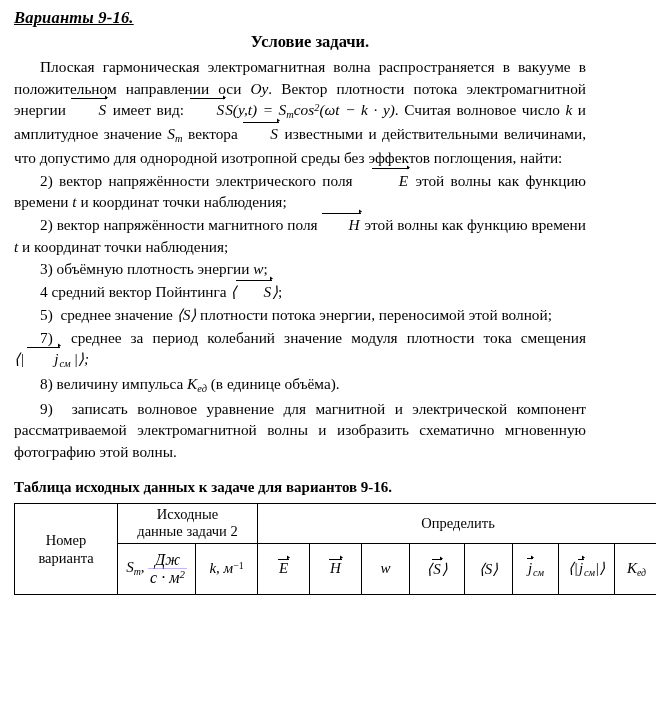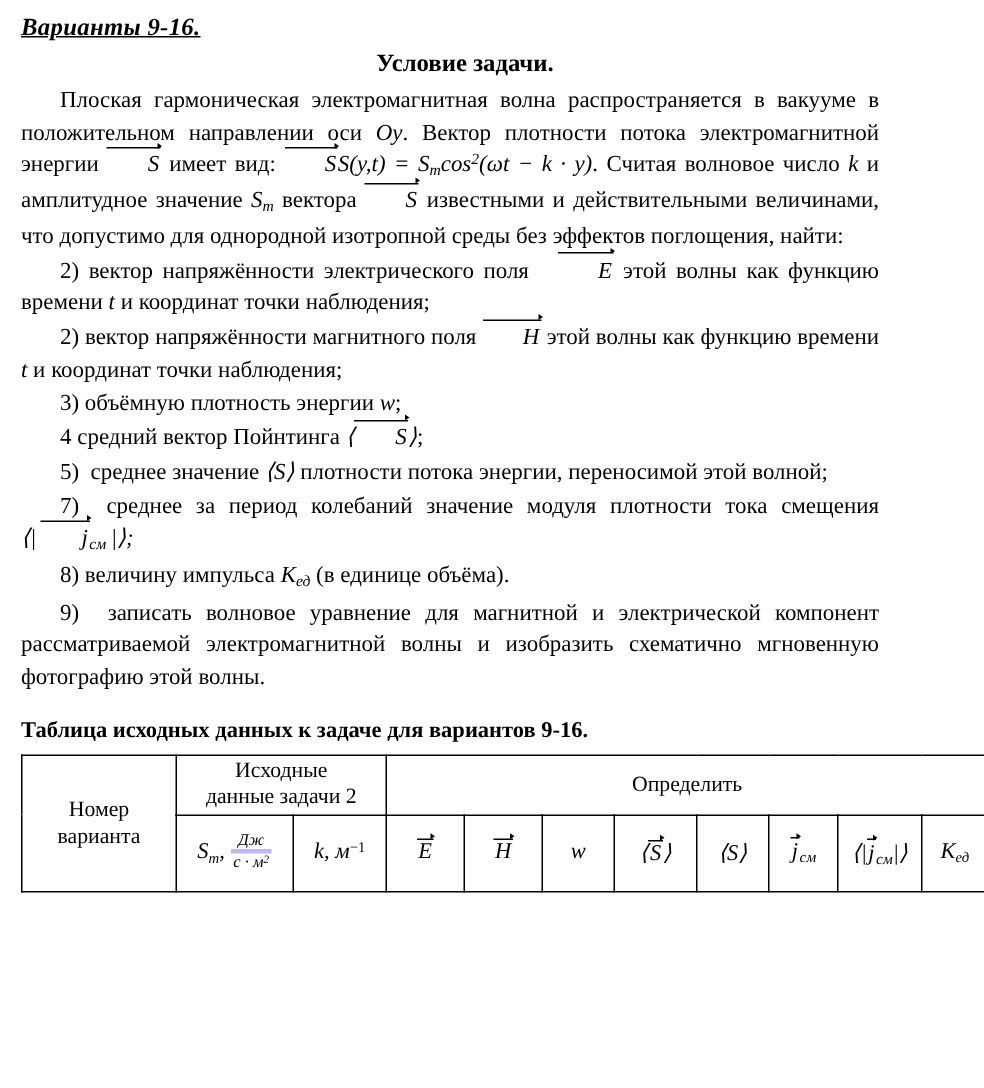--- a/index.html
+++ b/index.html
@@ -107,25 +107,25 @@
   }
   .th-num { height: 54px; font-size: 14.6px; line-height: 1.25; }
   .th-src { height: 27px; font-size: 14.6px; line-height: 1.2; }
   .th-det { height: 27px; font-size: 15px; }
   .row-sym { height: 46px; }
   .frac {
     display: inline-block;
     vertical-align: middle;
     text-align: center;
     font-style: italic;
-    font-size: 11px;
+    font-size: 16px;
     line-height: 1.08;
   }
   .frac .num { display: block; padding: 0 2px; }
-  .frac .den { display: block; border-top: 3px solid #c4b5fd; padding: 0 2px; }
+  .frac .den { display: block; border-top: 1px solid #c4b5fd; padding: 0 2px; }
   .sym { font-style: italic; font-size: 15px; }
 </style>
 </head>
 <body>
 
 <div class="page">
   <div class="pad">
 
     <div class="variants-title">Варианты 9-16.</div>
 

